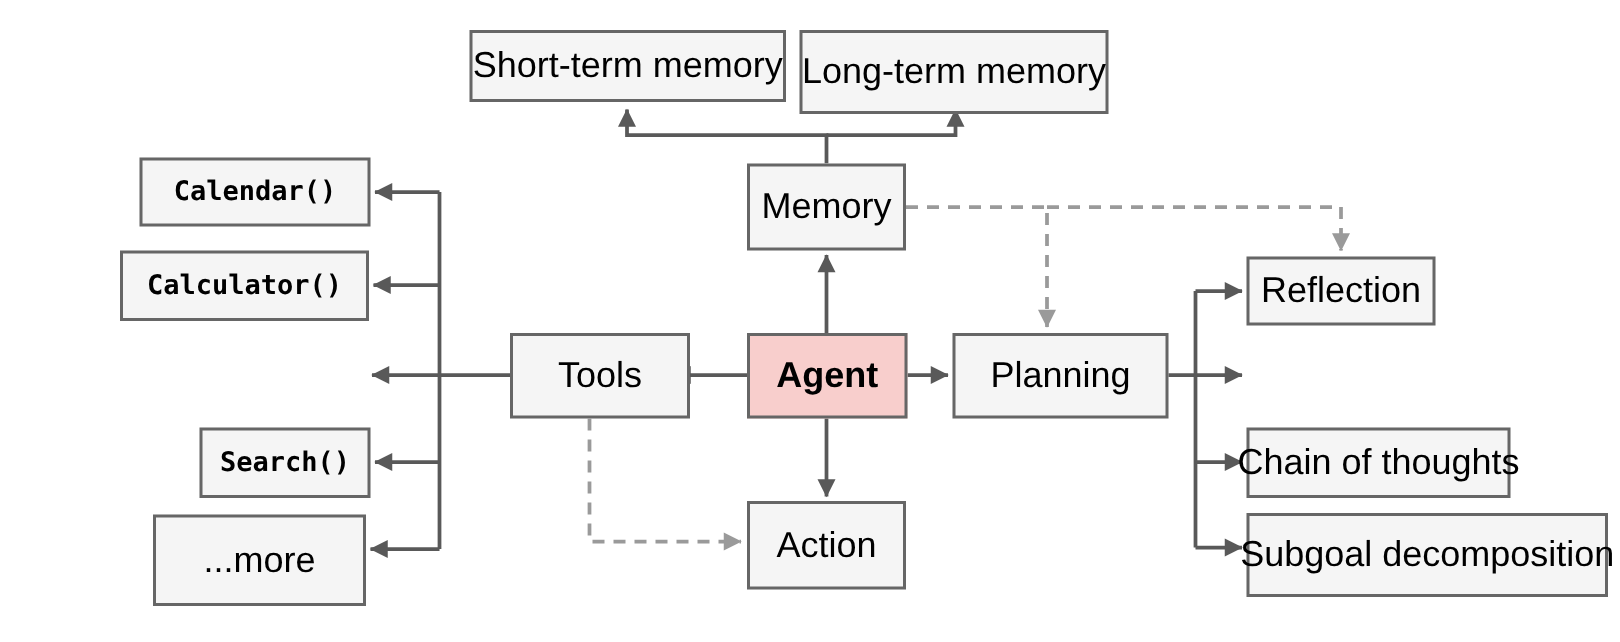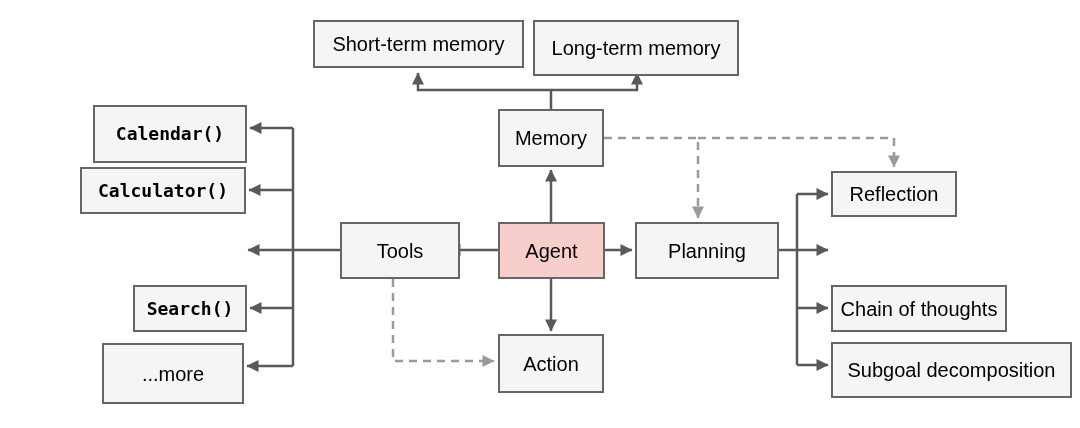--- a/index.html
+++ b/index.html
@@ -26,28 +26,28 @@
   .mk-solid { fill: var(--solid-arrow, #595959); }
   .mk-dashed { fill: var(--dashed-arrow, #9A9A9A); }
   .node {
     position: absolute;
     box-sizing: border-box;
     background: var(--node-fill, #F5F5F5);
     border: 2px solid var(--node-border, #666666);
     display: flex;
     align-items: center;
     justify-content: center;
-    font-size: 20px;
+    font-size: 24px;
     color: #000000;
     white-space: nowrap;
     line-height: 1;
   }
   .node.agent {
     background: var(--agent-fill, #F8CECC);
-    font-weight: normal;
+    font-weight: bold;
   }
   .node.mono {
     font-family: "DejaVu Sans Mono", "Liberation Mono", monospace;
     font-weight: bold;
     font-size: 18px;
   }
 </style>
 </head>
 <body>
 
@@ -90,21 +90,21 @@
   </svg>
 
   <div class="node" style="left:313px;top:20px;width:211px;height:48px">Short-term memory</div>
   <div class="node" style="left:533px;top:20px;width:206px;height:56px">Long-term memory</div>
 
   <div class="node" style="left:498px;top:109px;width:106px;height:58px">Memory</div>
   <div class="node agent" style="left:498px;top:222px;width:107px;height:57px">Agent</div>
   <div class="node" style="left:498px;top:334px;width:106px;height:59px">Action</div>
 
   <div class="node" style="left:340px;top:222px;width:120px;height:57px">Tools</div>
-  <div class="node mono" style="left:93px;top:105px;width:154px;height:58px">Calendar()</div>
+  <div class="node mono" style="left:93px;top:105px;width:154px;height:46px">Calendar()</div>
   <div class="node mono" style="left:80px;top:167px;width:166px;height:47px">Calculator()</div>
   <div class="node mono" style="left:133px;top:285px;width:114px;height:47px">Search()</div>
   <div class="node" style="left:102px;top:343px;width:142px;height:61px">...more</div>
 
   <div class="node" style="left:635px;top:222px;width:144px;height:57px">Planning</div>
   <div class="node" style="left:831px;top:171px;width:126px;height:46px">Reflection</div>
   <div class="node" style="left:831px;top:285px;width:176px;height:47px">Chain of thoughts</div>
   <div class="node" style="left:831px;top:342px;width:241px;height:56px">Subgoal decomposition</div>
 
 </div>

